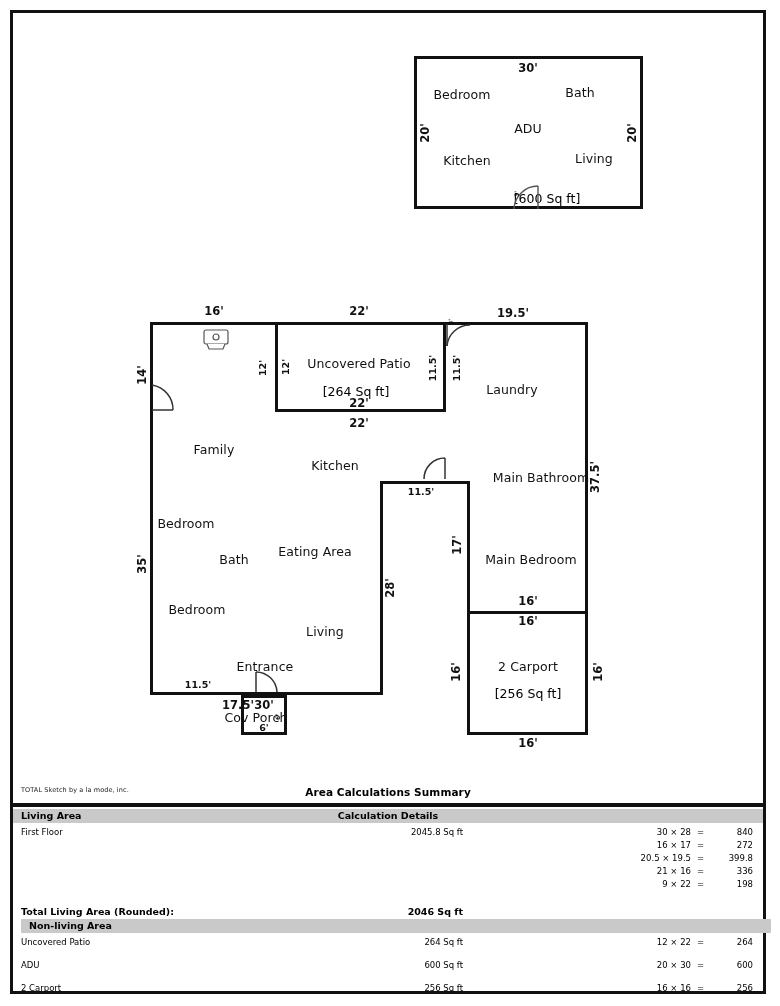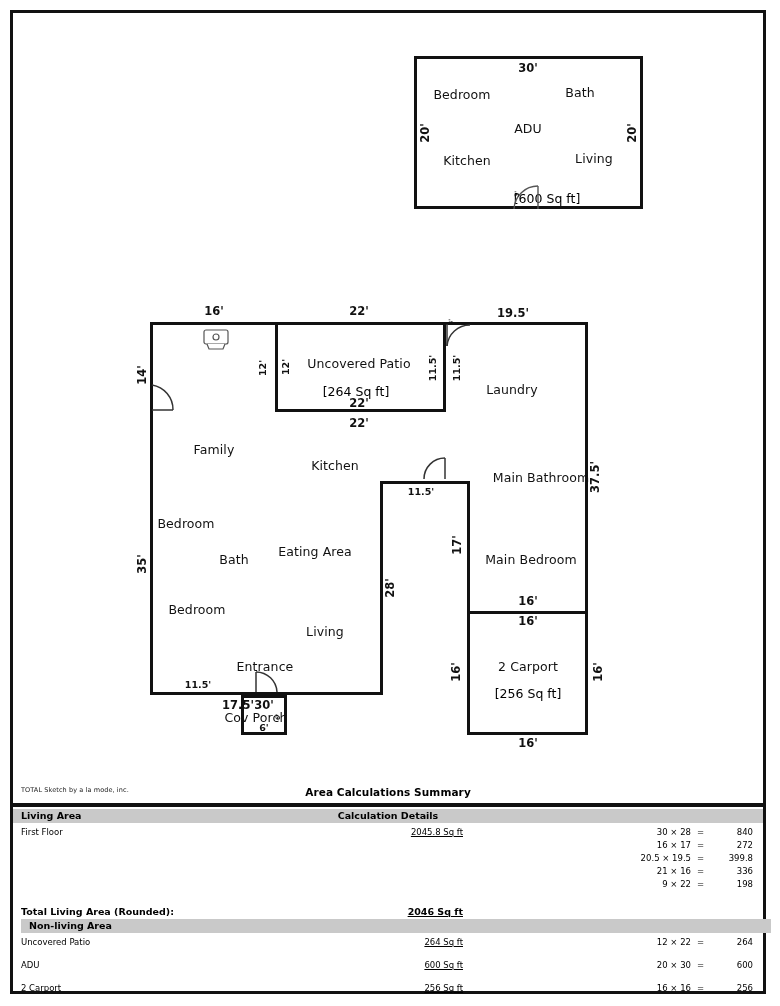--- a/index.html
+++ b/index.html
@@ -53,21 +53,21 @@
   }
   .rule-thick{position:absolute;left:0;top:17px;width:750px;height:4px;background:#111;}
   .bandrow{
     position:absolute;left:0;width:750px;height:14px;background:#c9c9c9;
     font-size:9.5px;font-weight:700;
   }
   .bandrow .l{position:absolute;left:8px;top:1px;}
   .bandrow .c{position:absolute;left:0;top:1px;width:100%;text-align:center;}
   .trow{position:absolute;left:0;width:750px;font-size:8.5px;}
   .trow .name{position:absolute;left:8px;top:0;}
-  .trow .amt{position:absolute;left:330px;top:0;width:120px;text-align:right;text-decoration:underline;}
+  .trow .amt{position:absolute;left:330px;top:0;width:120px;text-align:right;}
   .trow.bold{font-weight:700;font-size:9.5px;}
   .calc{position:absolute;font-size:8.5px;}
   .calc .expr{position:absolute;left:0;top:0;width:86px;text-align:right;}
   .calc .eq{position:absolute;left:92px;top:0;}
   .calc .res{position:absolute;left:104px;top:0;width:44px;text-align:right;}
 </style>
 </head>
 <body>
 
 <div class="page-frame"></div>

